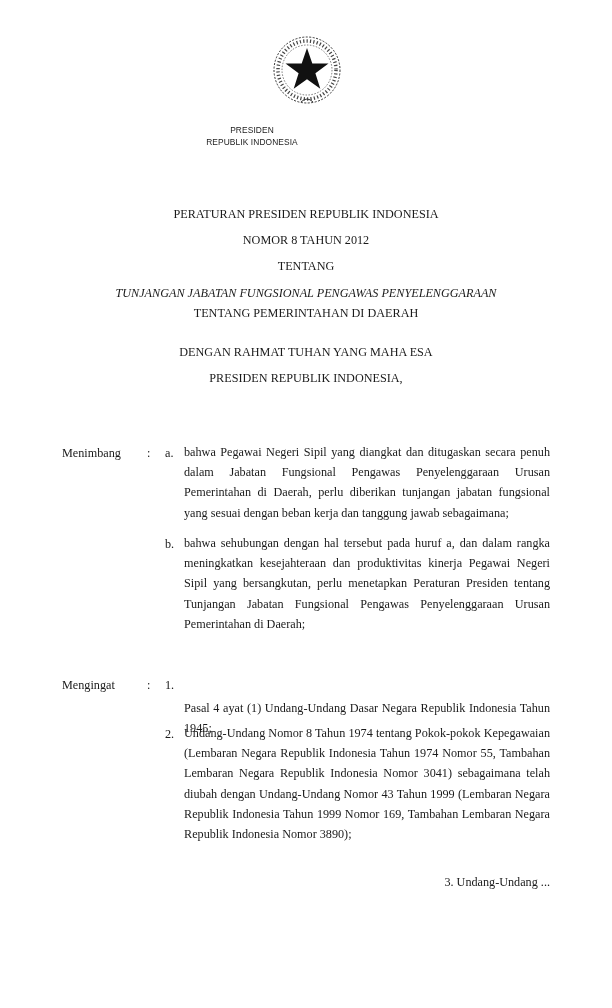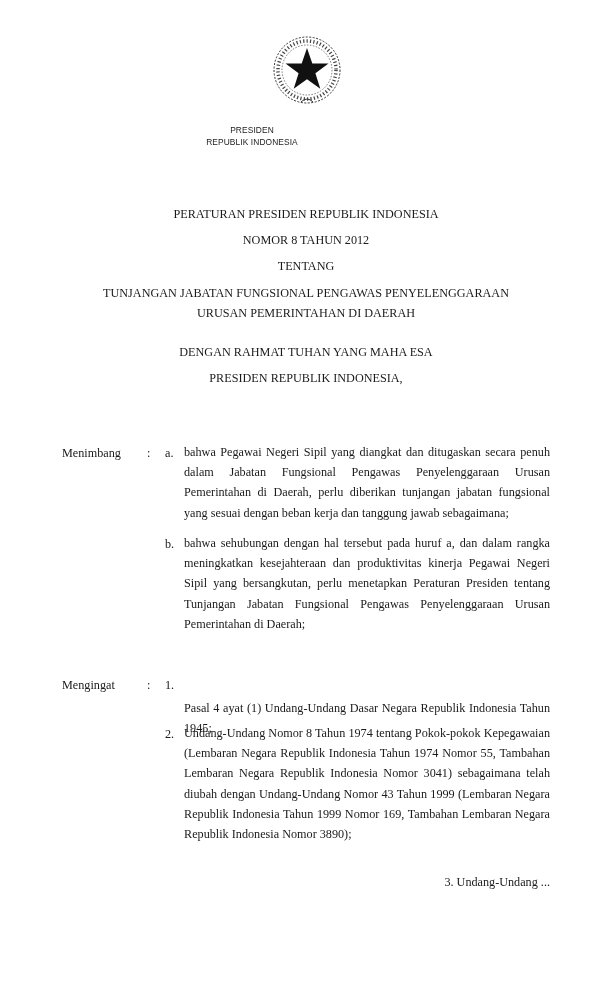--- a/index.html
+++ b/index.html
@@ -27,22 +27,22 @@
     <polygon fill="#111" points="38,14 43.3,29.5 59.5,29.5 46.4,39.2 51.3,54.8 38,45.2 24.7,54.8 29.6,39.2 16.5,29.5 32.7,29.5"></polygon>
     <path d="M32 68 Q38 62 44 68" fill="none" stroke="#333" stroke-width="1"></path>
   </svg>
 </div>
 <div class="emblem-cap" style="top:125px;">PRESIDEN</div>
 <div class="emblem-cap" style="top:137px;">REPUBLIK INDONESIA</div>
 
 <div class="center-line" style="top:207px;">PERATURAN PRESIDEN REPUBLIK INDONESIA</div>
 <div class="center-line" style="top:233px;">NOMOR  8  TAHUN 2012</div>
 <div class="center-line" style="top:259px;">TENTANG</div>
-<div class="center-line" style="top:286px;">TUNJANGAN JABATAN FUNGSIONAL PENGAWAS PENYELENGGARAAN</div>
-<div class="center-line" style="top:306px;">URUSAN PEMERINTAHAN DI DAERAH</div>
+<div class="center-line" style="top:286px;font-style:italic;">TUNJANGAN JABATAN FUNGSIONAL PENGAWAS PENYELENGGARAAN</div>
+<div class="center-line" style="top:306px;">TENTANG PEMERINTAHAN DI DAERAH</div>
 <div class="center-line" style="top:345px;">DENGAN RAHMAT TUHAN YANG MAHA ESA</div>
 <div class="center-line" style="top:371px;text-align:center;">PRESIDEN REPUBLIK INDONESIA,</div>
 
 <div class="label" style="top:446px;">Menimbang</div>
 <div class="colon" style="top:446px;">:</div>
 <div class="num" style="top:446px;">a.</div>
 <div class="para" style="top:442px;">bahwa Pegawai Negeri Sipil yang diangkat dan ditugaskan secara penuh dalam Jabatan Fungsional Pengawas Penyelenggaraan Urusan Pemerintahan di Daerah, perlu diberikan tunjangan jabatan fungsional yang sesuai dengan beban kerja dan tanggung jawab sebagaimana;</div>
 
 <div class="num" style="top:537px;">b.</div>
 <div class="para" style="top:533px;">bahwa sehubungan dengan hal tersebut pada huruf a, dan dalam rangka meningkatkan kesejahteraan dan produktivitas kinerja Pegawai Negeri Sipil yang bersangkutan, perlu menetapkan Peraturan Presiden tentang Tunjangan Jabatan Fungsional Pengawas Penyelenggaraan Urusan Pemerintahan di Daerah;</div>

